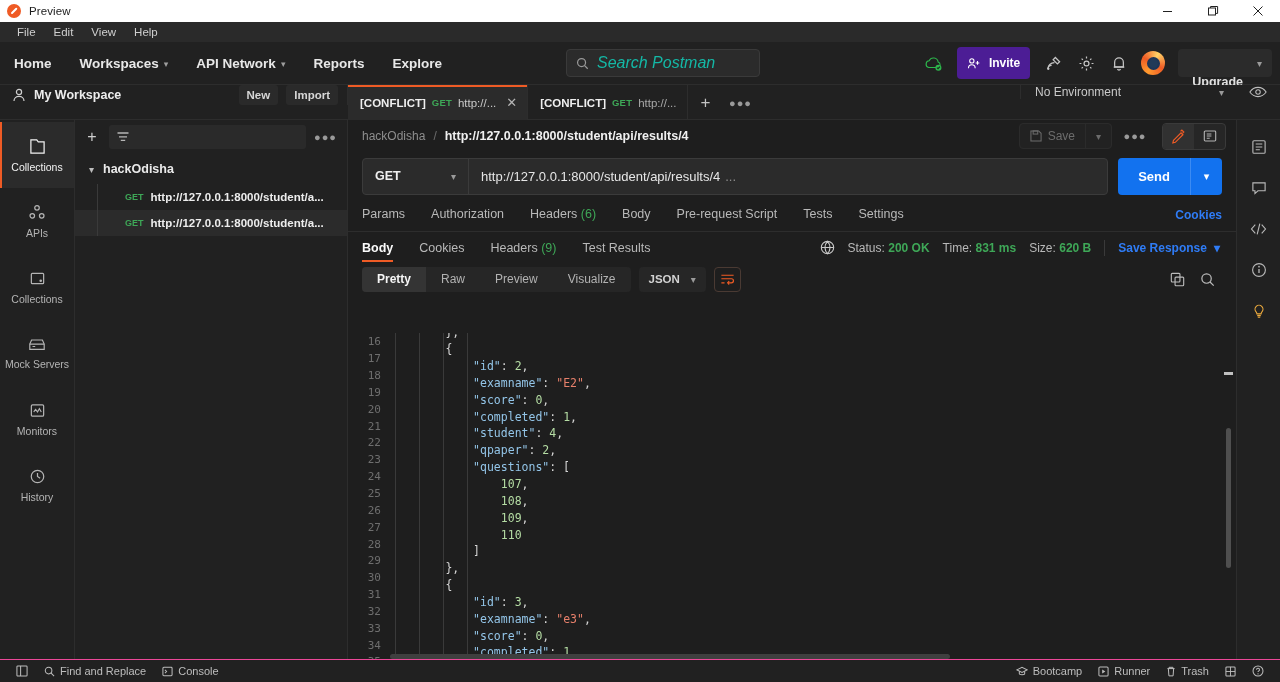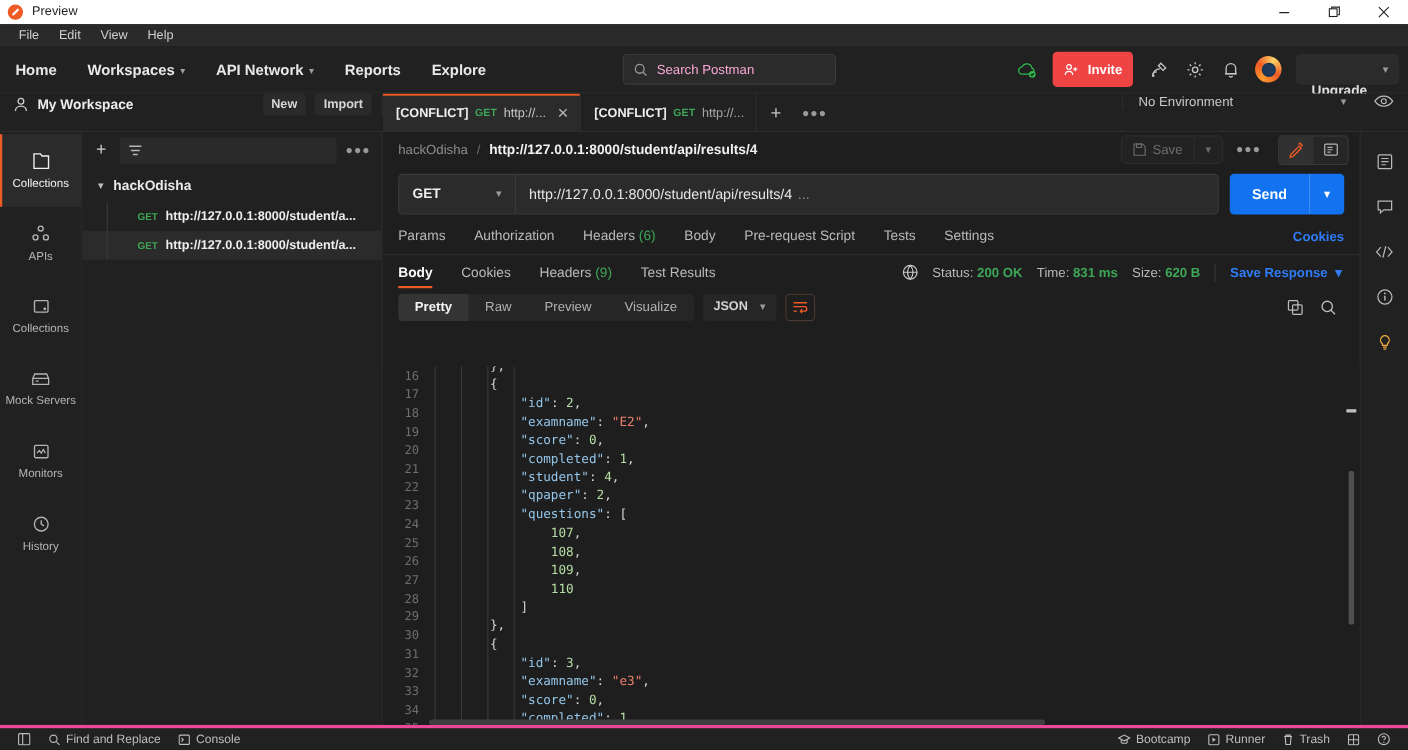--- a/index.html
+++ b/index.html
@@ -46,29 +46,29 @@
     font-size: 13.5px; color:#e8e8e8; font-weight:700; padding: 0 14px; display:flex;
     align-items:center; gap:5px; height: 43px; line-height:43px;
   }
   .nav-item .caret { color:#9e9e9e; font-size: 9px; font-weight: 400; position:relative; top:1px;}
   .header .grow { flex:1 1 auto; }
 
   .search-wrap {
     width: 194px; height: 28px; background:#2b2b2b; border:1px solid #3a3a3a; border-radius: 4px;
     display:flex; align-items:center; padding: 0 9px; gap: 8px; margin-left: 110px;
   }
-  .search-wrap .ph { font-size: 12px; color:#f9a8d4; }
+  .search-wrap .ph { font-size: 16px; color:#14b8a6;font-style:italic; }
 
   .hdr-icons { display:flex; align-items:center; gap: 3px; }
   .ic-btn {
     width: 30px; height: 30px; display:flex; align-items:center; justify-content:center;
     border-radius:4px; color:#c6c6c6;
   }
   .invite-btn {
-    height: 26px; background:#ef4444; color:#fff; font-size: 12px; font-weight:700;
+    height: 26px; background:#4c1d95; color:#fff; font-size: 12px; font-weight:700;
     border-radius: 4px; display:flex; align-items:center; gap: 9px; padding: 16px 10px; margin: 0 5px;
   }
   .avatar {
     width: 24px; height:24px; border-radius:50%;
     background: conic-gradient(from 210deg, #ff9a2e, #ef5b25, #ffd166, #ef5b25, #ff9a2e);
     display:flex; align-items:center; justify-content:center; margin: 0 4px;
   }
   .avatar .inner { width: 13px; height: 13px; border-radius:50%; border:2.5px solid #1d3557; background:#213a58;}
   .upgrade {
     display:flex; align-items:center; gap:14px; background:#2b2b2b; border-radius:4px;
@@ -214,21 +214,21 @@
   .code-scroll-v { position:absolute; right:5px; width:5px; border-radius:3px; background:#4f4f4f;}
   .code-marker { position:absolute; right:3px; width:9px; height:3px; background:#c0c0c0; }
   .code-hsb { position:absolute; left:42px; bottom:0; height:5px; border-radius:3px; background:#3f3f3f;}
 
   
   .rrail { width: 44px; flex:0 0 44px; background:#212121; border-left:1px solid #2d2d2d; padding-top:6px;}
   .rrail-item { height: 41px; display:flex; align-items:center; justify-content:center; color:#b8b8b8;}
 
   
   .statusbar {
-    height: 23px; flex:0 0 23px; background:#212121; border-top:3px solid #ec4899;
+    height: 23px; flex:0 0 23px; background:#212121; border-top:1px solid #ec4899;
     display:flex; align-items:center; padding: 0 8px; gap: 0;
   }
   .sb-item { display:flex; align-items:center; gap:5px; font-size: 11px; color:#bdbdbd; padding: 0 8px; }
   .statusbar .grow { flex:1 1 auto;}
   .sb-ic { color:#bdbdbd; display:flex; align-items:center;}
   svg { display:block; }
 </style>
 </head>
 <body>
 

